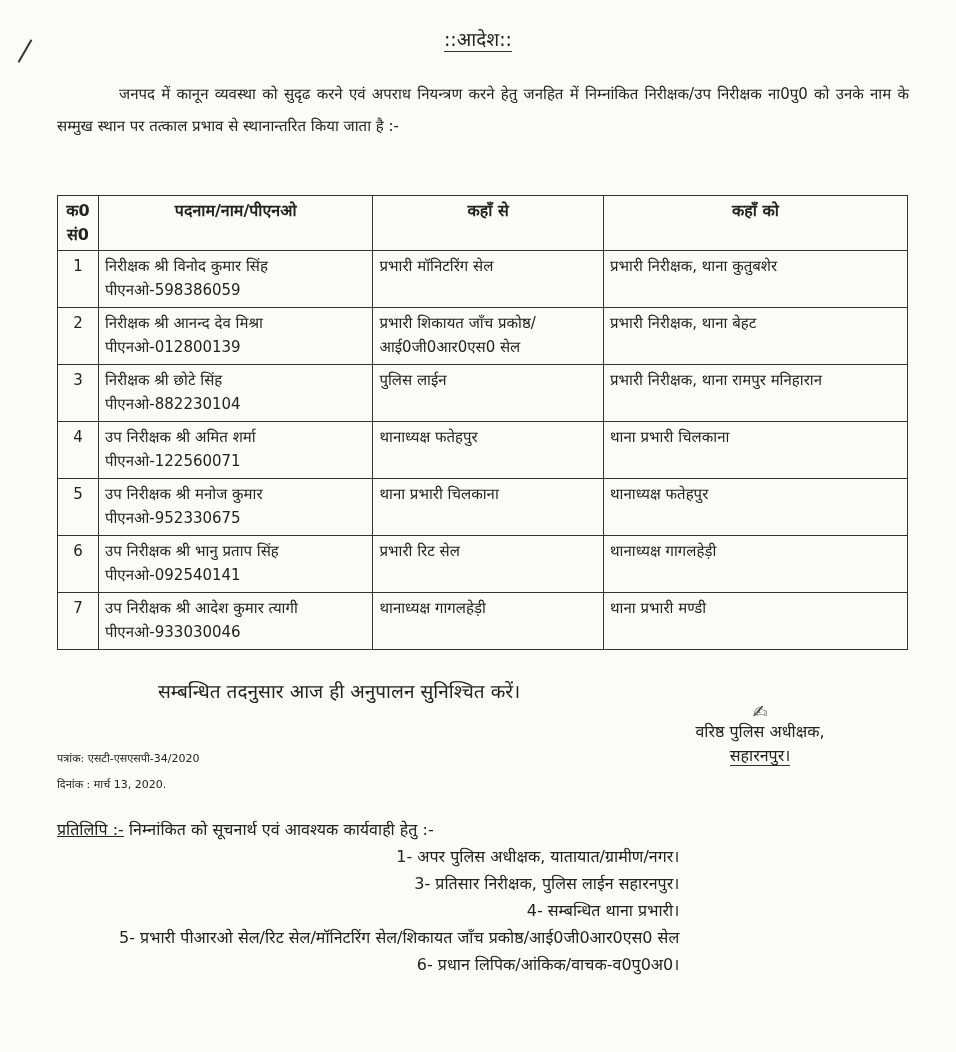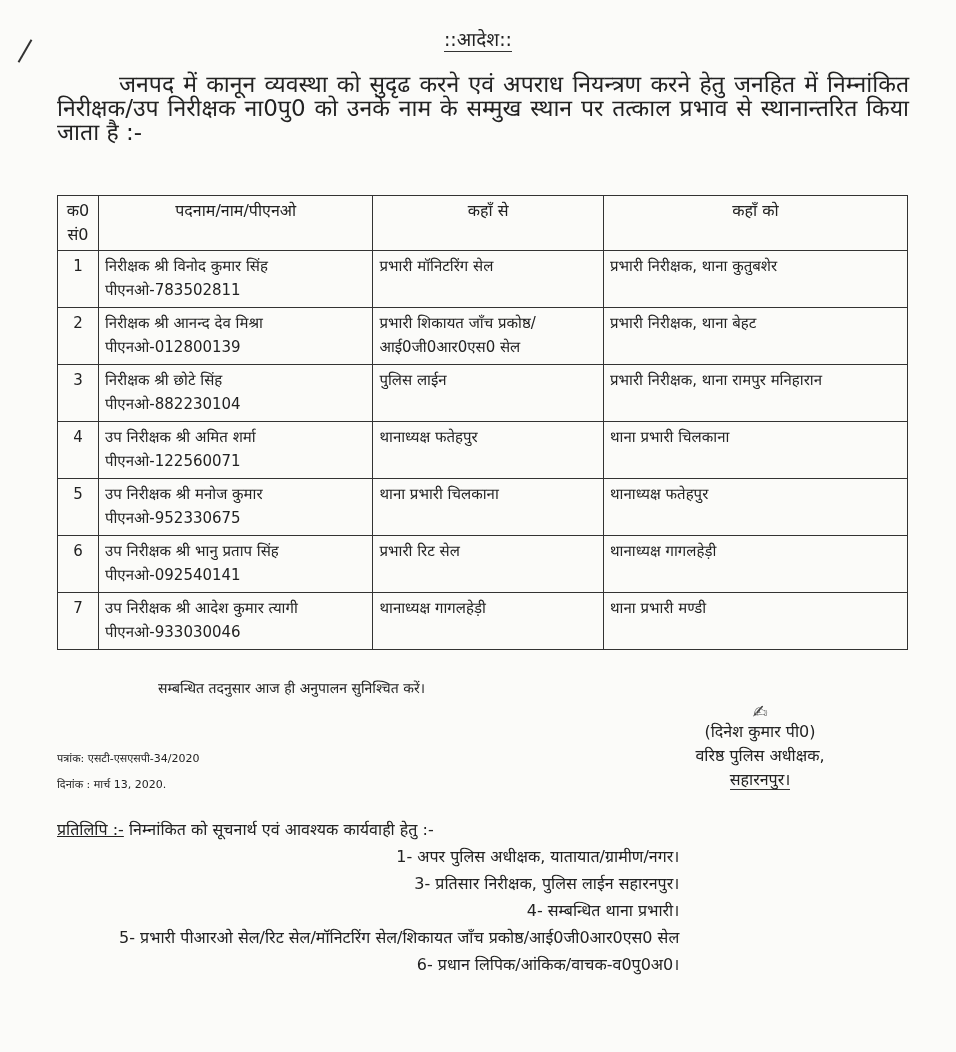--- a/index.html
+++ b/index.html
@@ -4,38 +4,38 @@
 <style>
   html, body { margin:0; padding:0; }
   body {
     width:956px; height:1052px; background:#fbfbf9; color:#222;
     font-family:"DejaVu Sans", "Liberation Sans", sans-serif;
     position:relative; overflow:hidden; font-size:15px;
   }
   .mark { position:absolute; left:24px; top:38px; width:2px; height:26px; background:#333; transform:rotate(30deg); }
   .title { position:absolute; left:0; width:956px; top:26px; text-align:center; font-size:19px; }
   .title span { border-bottom:1.5px solid #333; padding-bottom:1px; }
-  .intro { position:absolute; left:57px; top:72px; width:852px; line-height:24px; font-size:23px; text-align:justify; }
+  .intro { position:absolute; left:57px; top:78px; width:852px; line-height:32px; font-size:15px; text-align:justify; }
   .intro .indent { display:inline-block; width:62px; }
   table.orders {
     position:absolute; left:57px; top:195px; width:851px;
     border-collapse:collapse; font-size:15px;
   }
   table.orders td, table.orders th {
     border:1.4px solid #333; vertical-align:top; padding:3px 6px; font-weight:normal;
     line-height:24px;
   }
-  table.orders th { text-align:center; font-size:16px; height:46px; }
+  table.orders th { text-align:center; font-size:16px; height:46px;font-weight:bold; }
   .c0 { width:28px; text-align:center; }
   .c1 { width:262px; }
   .c2 { width:218px;margin-left:16px; }
   .c3 { width:292px; }
   table.orders td.c0 { text-align:center; }
   table.orders tr.row td { height:50px; }
-  .closing { position:absolute; left:158px; top:678px; font-size:14px; }
+  .closing { position:absolute; left:158px; top:678px; font-size:19px; }
   .ref { position:absolute; left:57px; top:746px; font-size:11px; line-height:26px; }
   .sign { position:absolute; left:660px; top:700px; width:200px; text-align:center; font-size:16px; line-height:24px; }
   .sig-glyph { display:block; height:20px; font-size:18px; color:#444; }
   .sign .city span { border-bottom:1.5px solid #333; }
   .copy { position:absolute; left:57px; top:816px; font-size:16px; line-height:27px; }
   .copy .lbl { text-decoration:underline; }
   .copy ol { list-style:none; margin:0; padding:0 0 0 62px;text-align:right; }
 </style>
 </head>
 <body>
@@ -51,21 +51,21 @@
       <tr>
     <th class="c0">क0 सं0</th>
     <th class="c1">पदनाम/नाम/पीएनओ</th>
     <th class="c2">कहाँ से</th>
     <th class="c3">कहाँ को</th>
   </tr>
   <tr class="row">
     <td class="c0">1</td>
     <td class="c1">
           <div>निरीक्षक श्री विनोद कुमार सिंह</div>
-          <div>पीएनओ-783502811</div>
+          <div>पीएनओ-598386059</div>
         </td>
     <td class="c2">प्रभारी मॉनिटरिंग सेल</td>
     <td class="c3">प्रभारी निरीक्षक, थाना कुतुबशेर</td>
   </tr>
   <tr class="row">
     <td class="c0">2</td>
     <td class="c1">
           <div>निरीक्षक श्री आनन्द देव मिश्रा</div>
           <div>पीएनओ-012800139</div>
         </td>
@@ -122,21 +122,20 @@
 
 <div class="closing">सम्बन्धित तदनुसार आज ही अनुपालन सुनिश्चित करें।</div>
 
 <div class="ref">
   <div>पत्रांक: एसटी-एसएसपी-34/2020</div>
   <div>दिनांक : मार्च 13, 2020.</div>
 </div>
 
 <div class="sign">
   <span class="sig-glyph">✍</span>
-  <div>(दिनेश कुमार पी0)</div>
   <div>वरिष्ठ पुलिस अधीक्षक,</div>
   <div class="city"><span>सहारनपुर।</span></div>
 </div>
 
 <div class="copy">
   <div><span class="lbl">प्रतिलिपि :-</span> <span>निम्नांकित को सूचनार्थ एवं आवश्यक कार्यवाही हेतु :-</span></div>
   <ol>
     <li>1- अपर पुलिस अधीक्षक, यातायात/ग्रामीण/नगर।</li>
     <li>3- प्रतिसार निरीक्षक, पुलिस लाईन सहारनपुर।</li>
     <li>4- सम्बन्धित थाना प्रभारी।</li>

